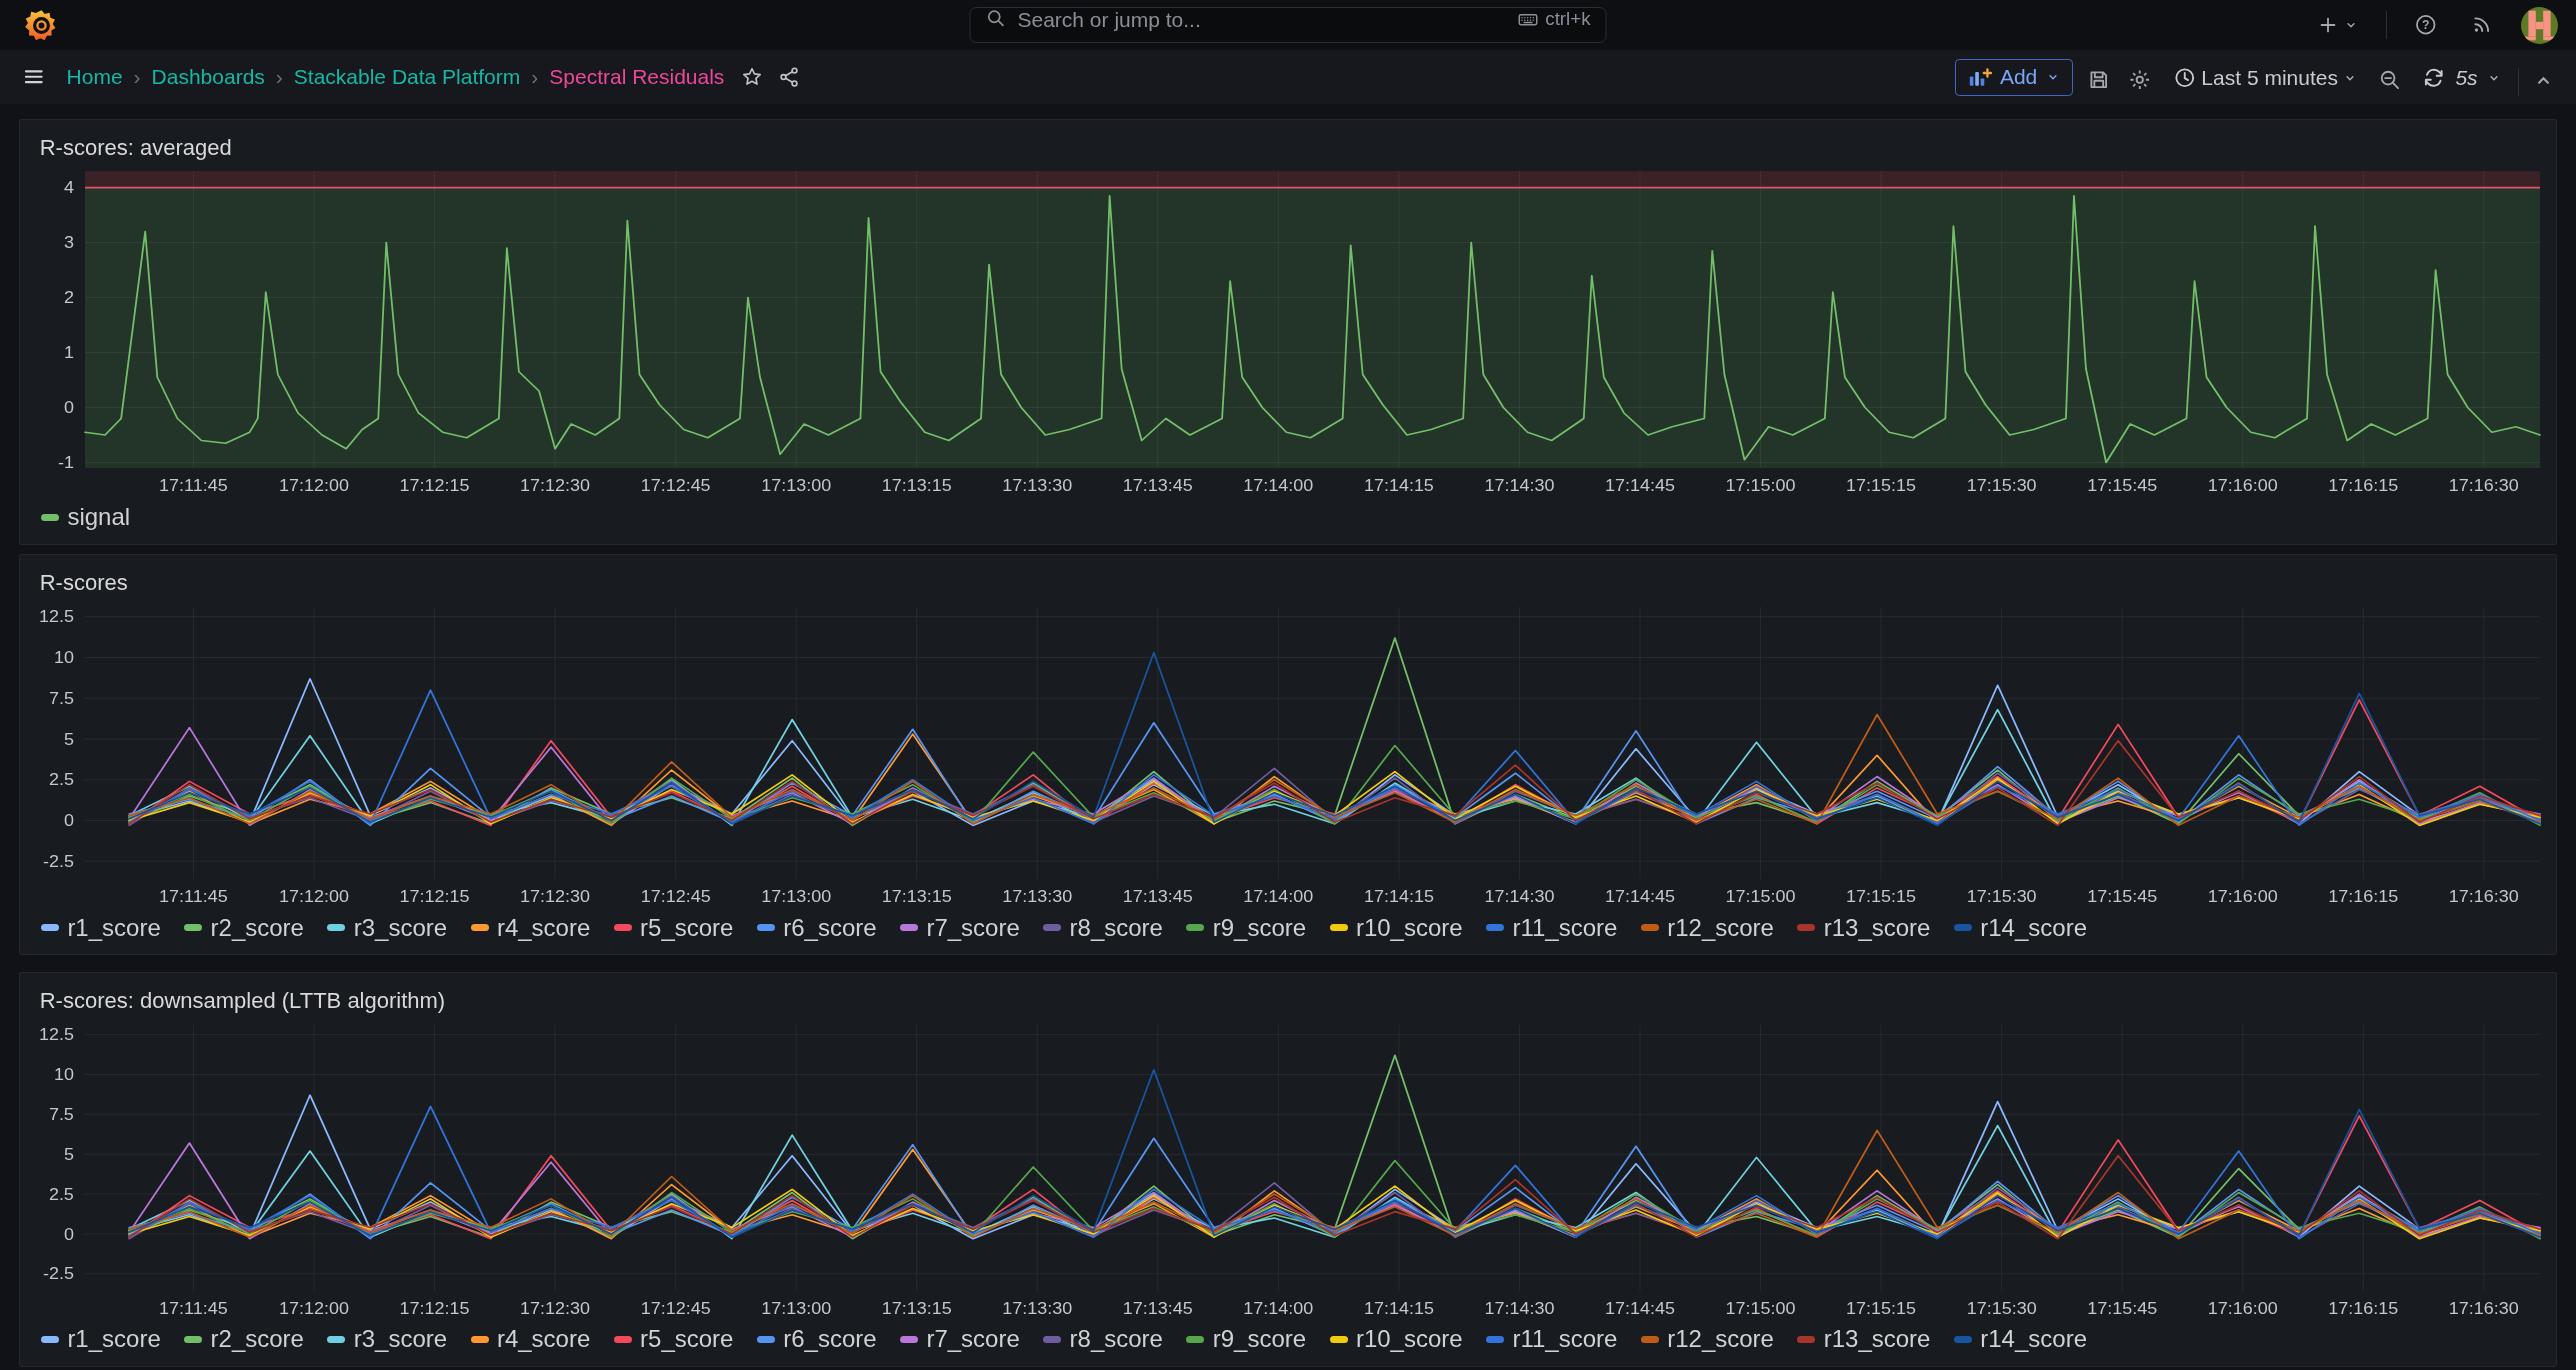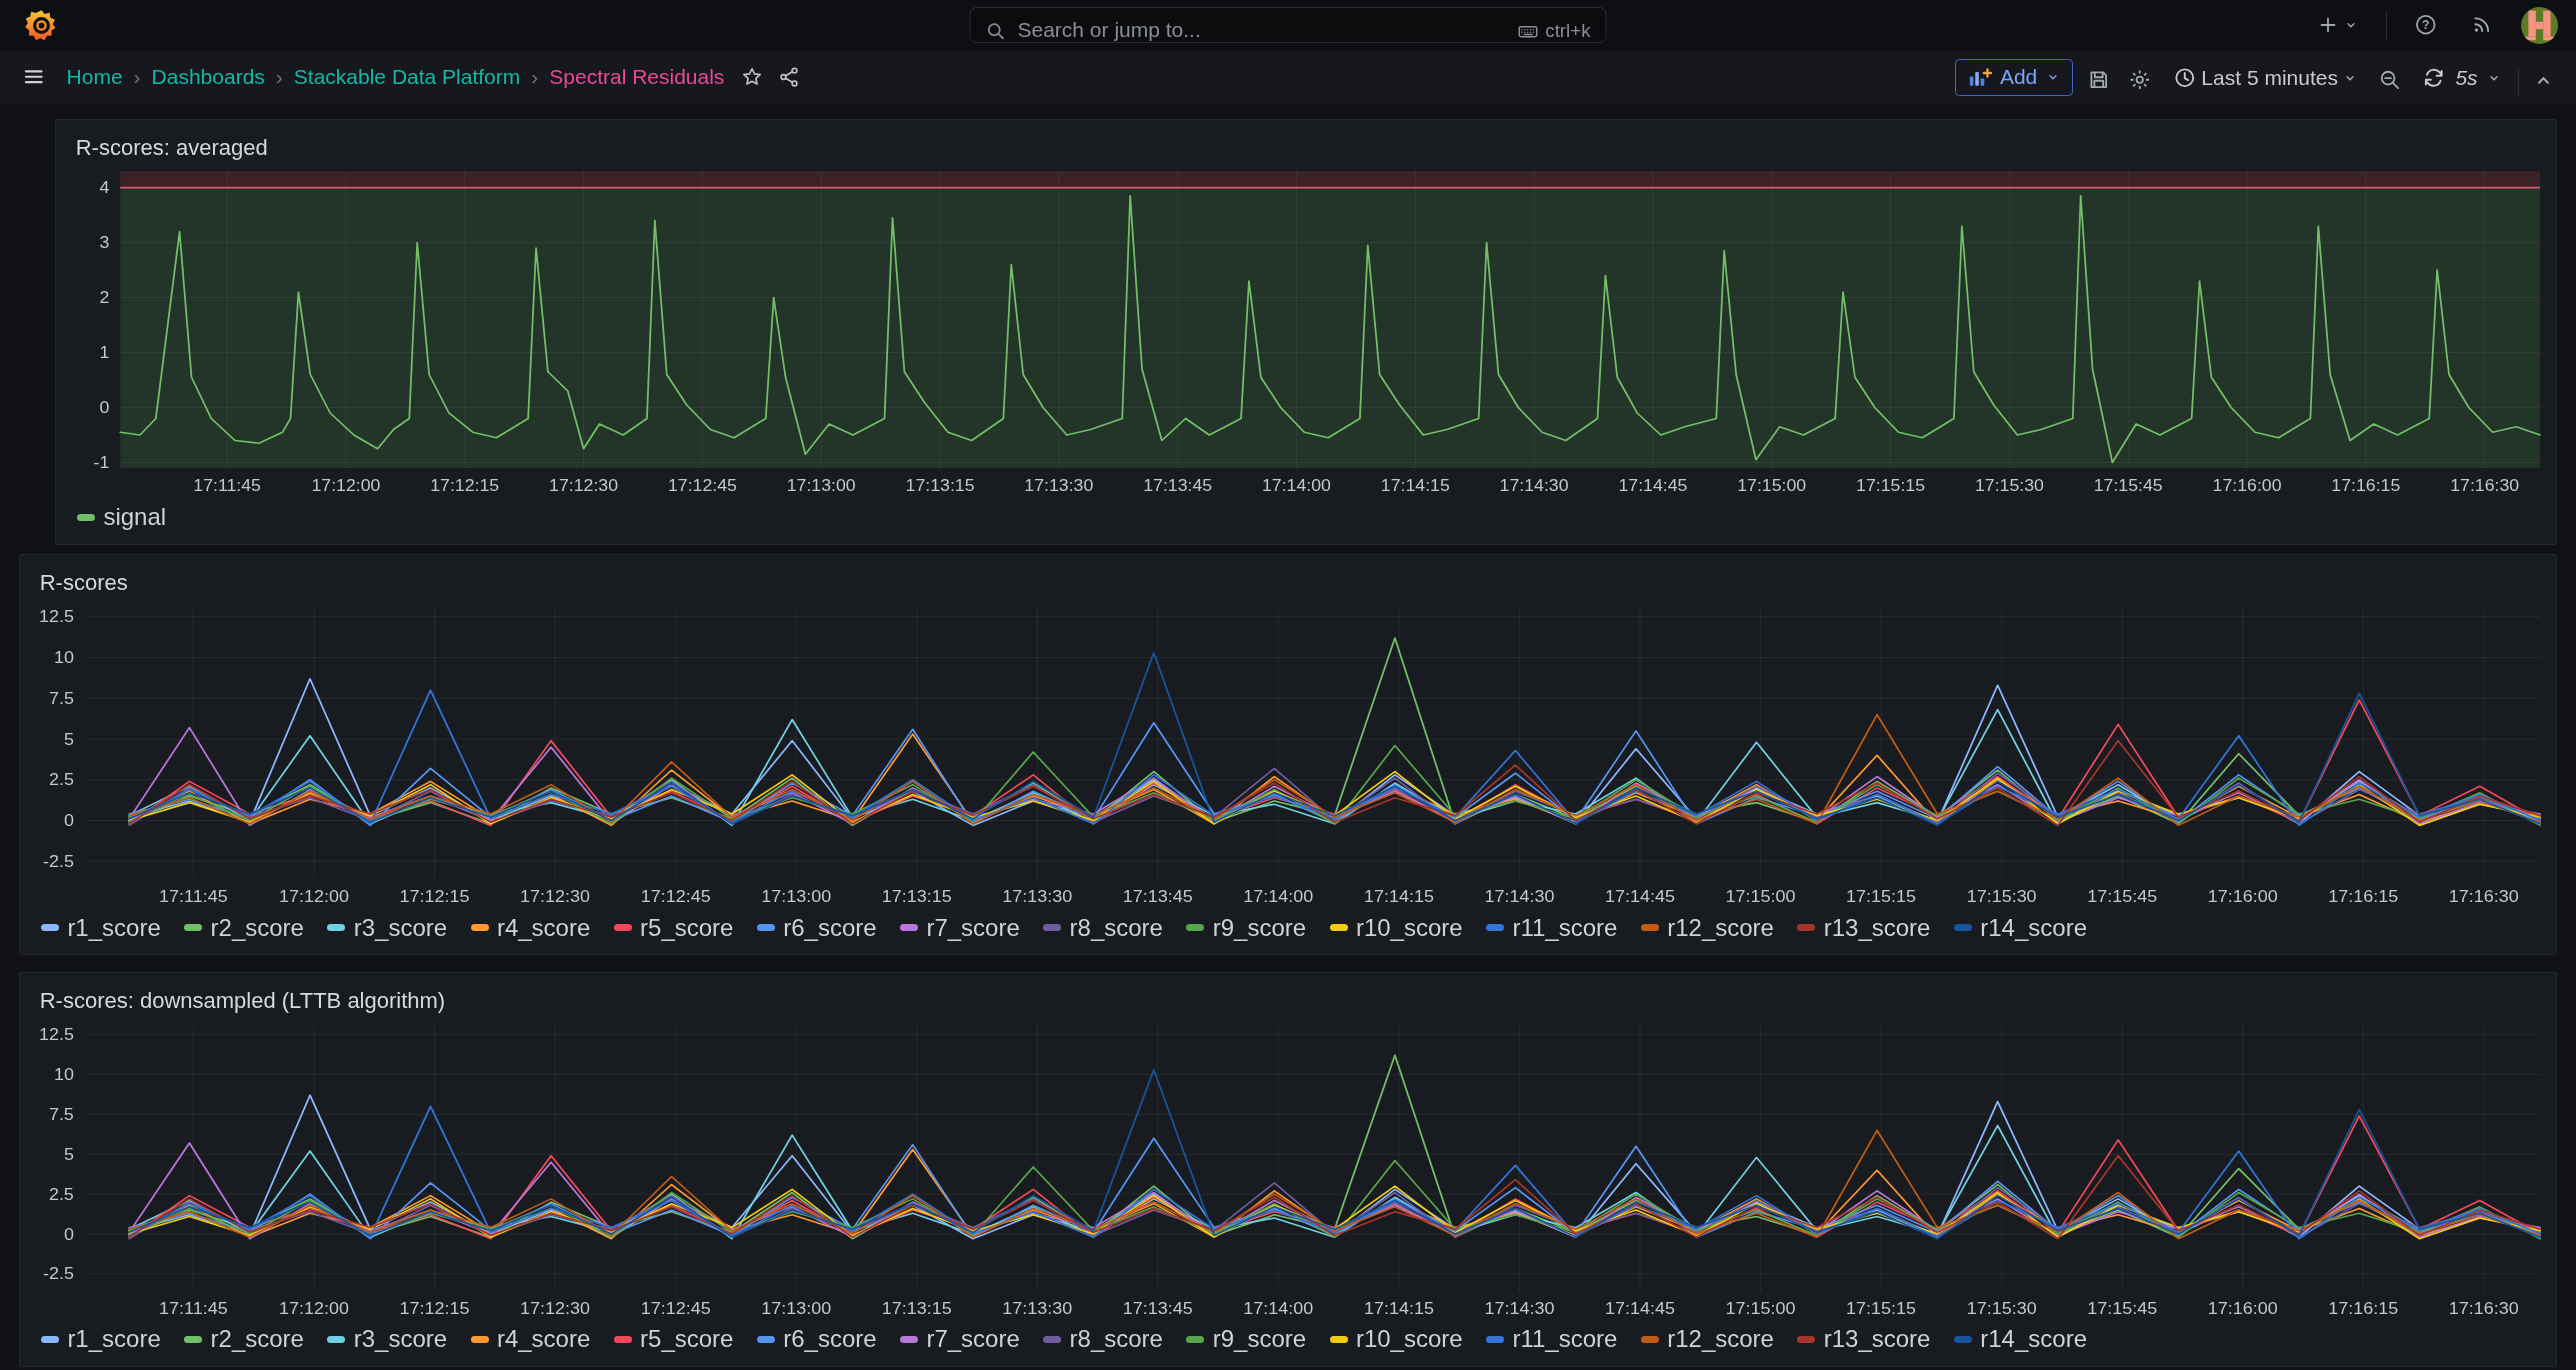--- a/index.html
+++ b/index.html
@@ -4,21 +4,21 @@
 <style>
   * { margin:0; padding:0; box-sizing:border-box; }
   html,body { width:2576px; height:1371px; overflow:hidden; }
   body { background:#111217; font-family:"Liberation Sans","DejaVu Sans",sans-serif; color:#d8d9da; position:relative; }
   svg text { font-family:"Liberation Sans","DejaVu Sans",sans-serif; }
 
   
   #row1 { height:50px; background:#0e0f13; display:flex; align-items:center; padding:0 18px; position:relative; }
   .logo { width:35px; height:35px; margin-left:5.5px; }
   .searchbox { position:absolute; left:50%; top:7px; transform:translateX(-50%); width:637px; height:36px;
-    background:#0b0c0e; border:1px solid #2a2d33; border-radius:7px; display:flex; align-items:flex-end;
+    background:#0b0c0e; border:1px solid #2a2d33; border-radius:7px; display:flex; align-items:flex-start;
     padding:0 15px; gap:11px; color:#8b8e96; font-size:21px; cursor:pointer; }
   .searchbox .grow { flex:1; }
   .kbd-hint { display:flex; align-items:center; gap:7px; color:#8b8e96; font-size:18.7px; }
   .hdr-right { margin-left:auto; display:flex; align-items:center; gap:23.5px; }
   .icon-btn { background:none; border:none; color:#a3a7ae; display:flex; align-items:center; justify-content:center; cursor:pointer; padding:4.2px; }
   .icon-btn svg { display:block; }
   .vdiv { width:1px; height:28px; background:#2c2f36; }
   .avatar { width:37px; height:37px; border-radius:50%; overflow:hidden; cursor:pointer; border:none; padding:0; background:none; }
 
   
@@ -29,21 +29,21 @@
   .crumb-sep { color:#6f7277; font-size:21px; }
   .tb-right { margin-left:auto; display:flex; align-items:flex-end; gap:9.7px; }
   .add-btn { display:flex; align-items:center; gap:8.3px; border:1px solid #3e66c4; border-radius:4.2px;
     background:transparent; color:#7aa5f8; font-size:21px; padding:5.5px 12.5px; height:37px; cursor:pointer; }
   .tb-text { color:#c8cacd; font-size:21px; }
   .pick { display:flex; align-items:center; gap:5px; background:none; border:none; cursor:pointer; padding:5.5px 7px; }
 
   
   #content { position:absolute; top:104px; left:0; right:0; bottom:0; padding:14.5px 19.4px 4.2px; display:flex; flex-direction:column; }
   .panel { background:#181b1f; border:0.7px solid #25282e; border-radius:2.1px; padding:9.7px 11px 5.5px; display:flex; flex-direction:column; }
-  #panel-0 { height:426px;margin-left:36px; }
+  #panel-0 { height:426px; }
   #panel-1 { height:401px; margin-top:9.7px; }
   #panel-2 { flex:1; margin-top:16.6px; }
   .panel-title { font-size:22px; font-weight:500; color:#d8d9da; padding:5.5px 8.3px 1.4px; }
   .plot-wrap { flex:1; position:relative; margin-top:4.2px; }
   .plot-wrap svg.plot { position:absolute; inset:0; width:100%; height:100%; }
   .legend { display:flex; align-items:center; gap:23.5px; padding:4.2px 9.7px 7px; overflow:hidden; }
   .legend-item { display:flex; align-items:center; gap:8.3px; font-size:24px; color:#d0d2d6; cursor:pointer; white-space:nowrap; }
   .legend-swatch { width:18px; height:7px; border-radius:3.5px; flex:0 0 auto; }
 </style>
 </head>

